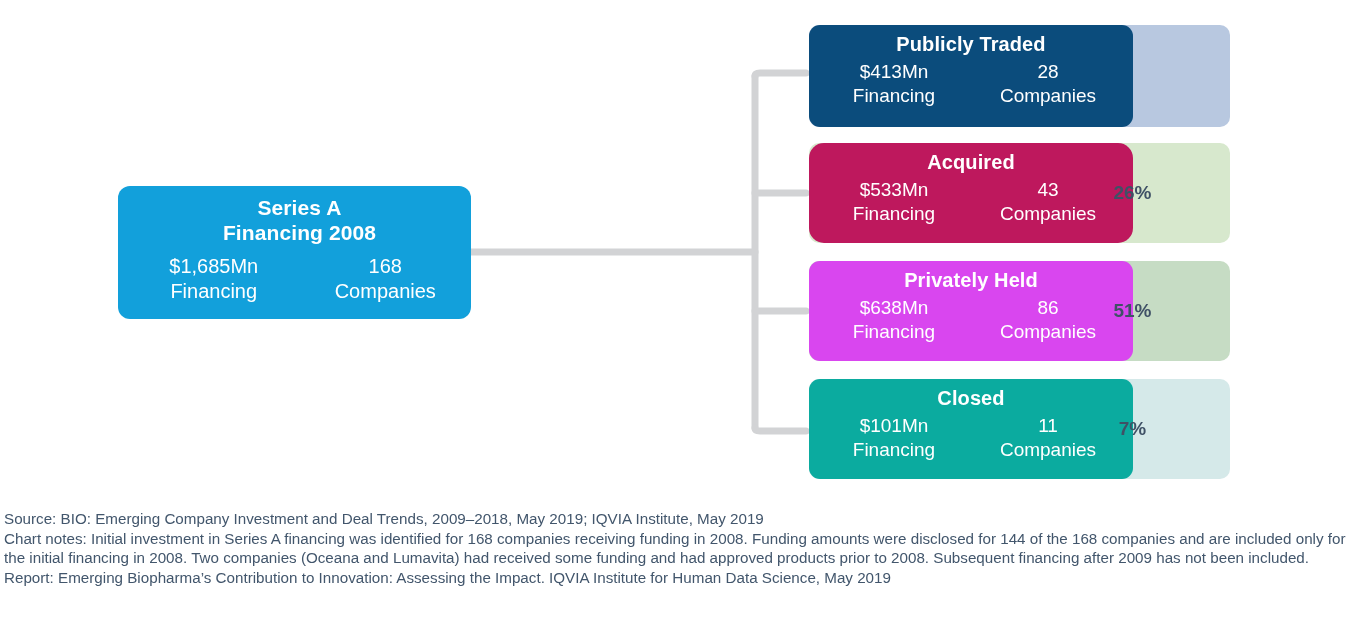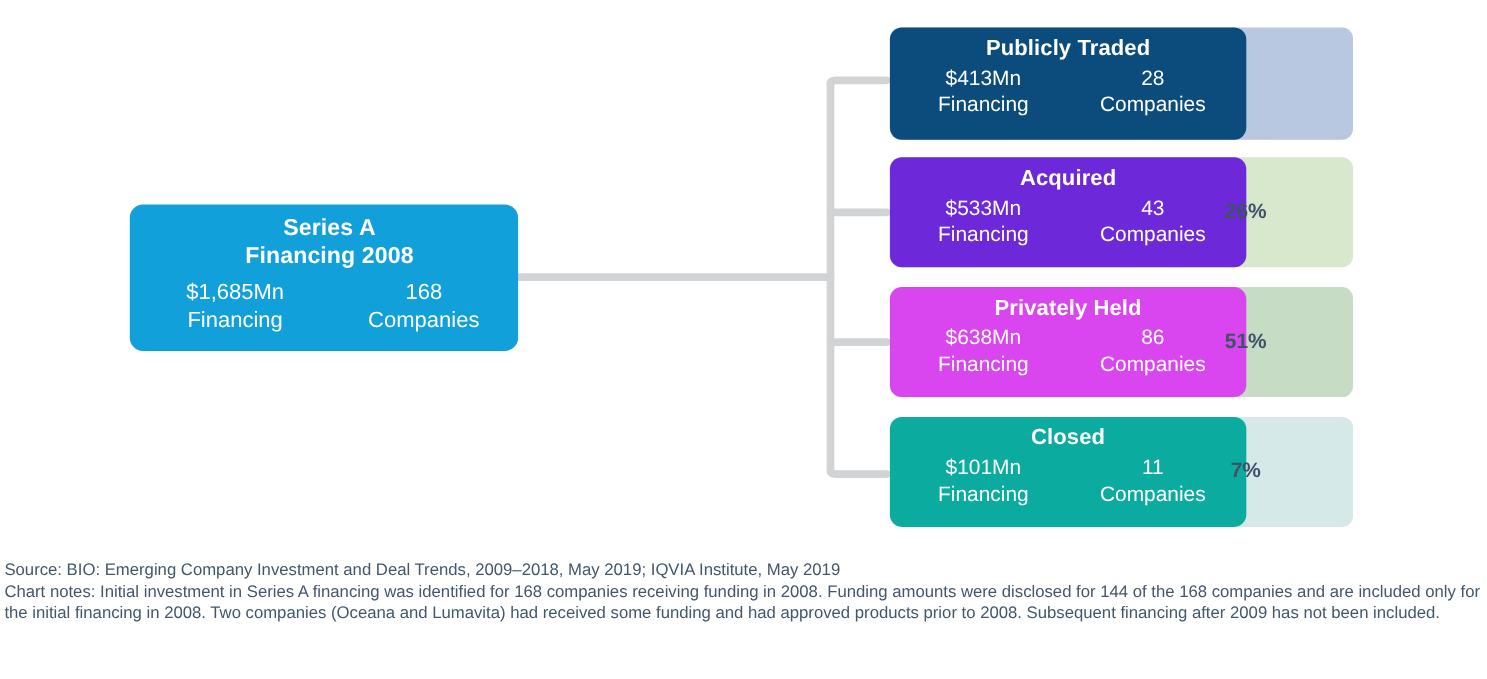--- a/index.html
+++ b/index.html
@@ -189,21 +189,21 @@
         <div class="stat">
           <div>28</div>
           <div>Companies</div>
         </div>
       </div>
     </div>
   </div>
 
   <div class="child-row" style="top:143px; height:100px;">
     <div class="pct-panel" style="background:#d7e8cd;"></div>
-    <div class="child-card" style="background:#6d28d9;">
+    <div class="child-card" style="background:#be185d;border-radius:15px;">
       <div class="child-title">Acquired</div>
       <div class="child-stats">
         <div class="stat">
           <div>$533Mn</div>
           <div>Financing</div>
         </div>
         <div class="stat">
           <div>43</div>
           <div>Companies</div>
         </div>
@@ -246,13 +246,14 @@
       </div>
     </div>
     <div class="pct-value">7%</div>
   </div>
 
 </div>
 
 <div id="footnotes">
   <p>Source: BIO: Emerging Company Investment and Deal Trends, 2009–2018, May 2019; IQVIA Institute, May 2019</p>
   <p>Chart notes: Initial investment in Series A financing was identified for 168 companies receiving funding in 2008. Funding amounts were disclosed for 144 of the 168 companies and are included only for the initial financing in 2008. Two companies (Oceana and Lumavita) had received some funding and had approved products prior to 2008. Subsequent financing after 2009 has not been included.</p>
+  <p>Report: Emerging Biopharma’s Contribution to Innovation: Assessing the Impact. IQVIA Institute for Human Data Science, May 2019</p>
 </div>
 
 </body></html>

